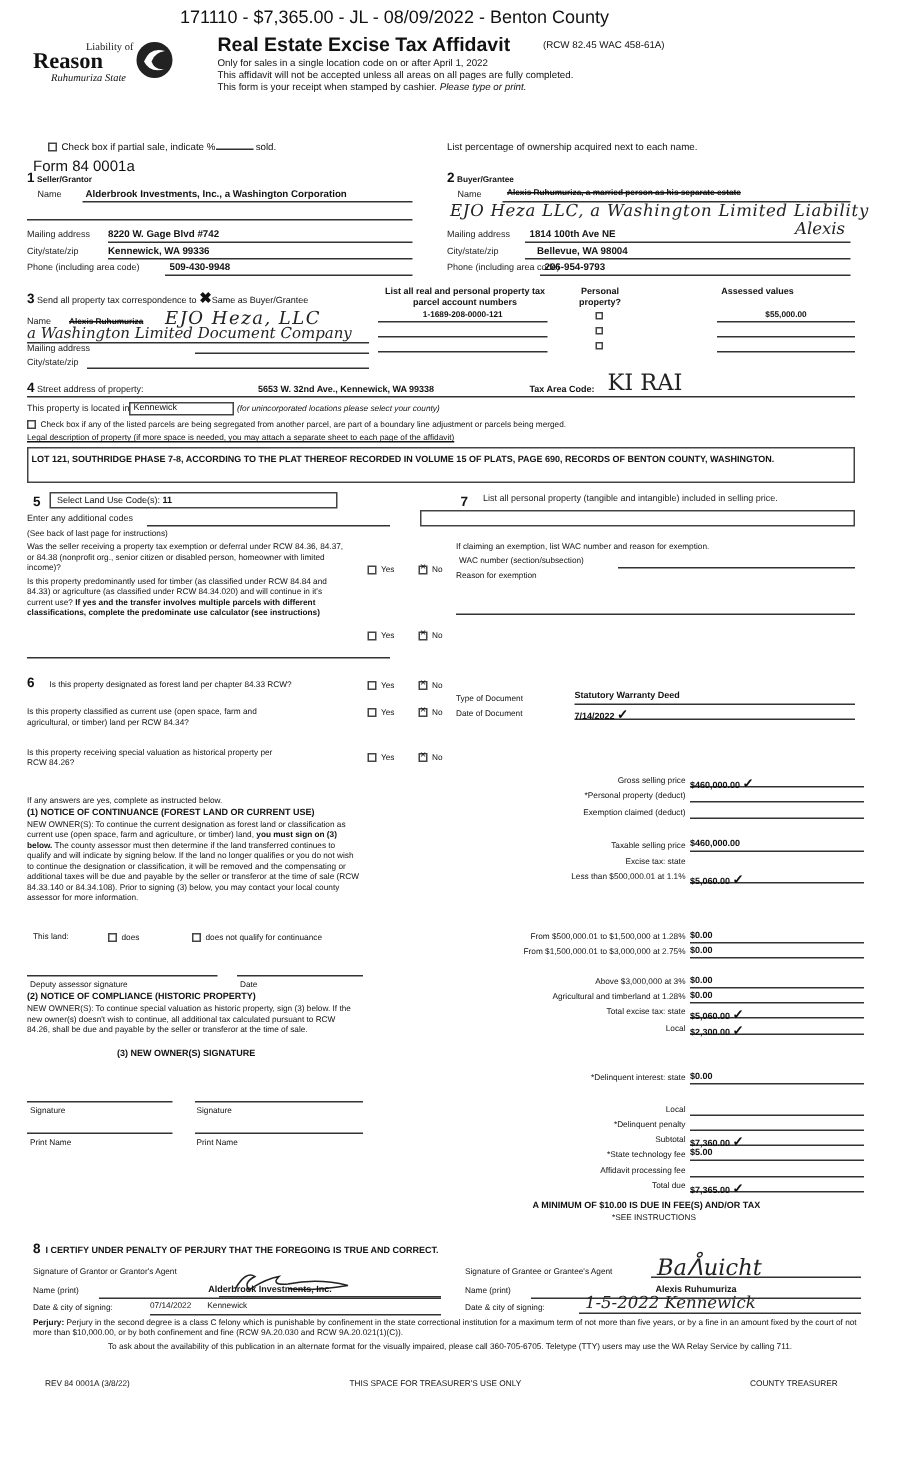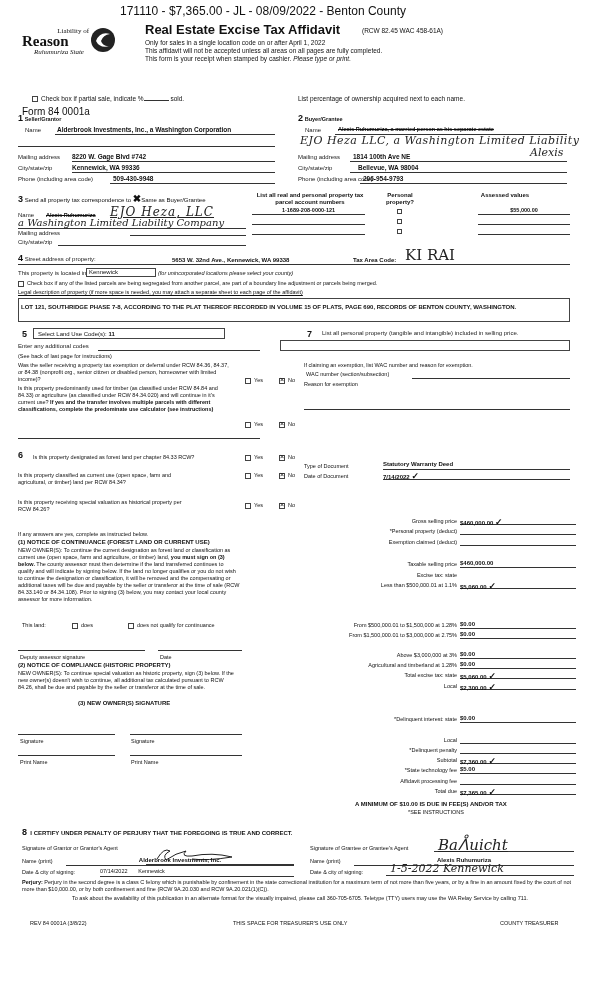--- a/index.html
+++ b/index.html
@@ -67,22 +67,22 @@
 <div class="abs lbl" style="left:298px;top:154px;">Mailing address</div>
 <div class="abs line val" style="left:350px;top:153px;width:217px;height:9px;padding-left:3px;">1814 100th Ave NE</div>
 <div class="abs lbl" style="left:298px;top:165px;">City/state/zip</div>
 <div class="abs line val" style="left:350px;top:164px;width:217px;height:9px;padding-left:8px;">Bellevue, WA 98004</div>
 <div class="abs lbl" style="left:298px;top:176px;">Phone (including area code)</div>
 <div class="abs line val" style="left:360px;top:175px;width:207px;height:9px;padding-left:3px;">206-954-9793</div>
 
 <div class="abs" style="left:18px;top:193px;font-size:6px;"><span class="sec-num">3</span> <span>Send all property tax correspondence to</span> <span style="font-weight:bold;font-size:10px;">✖</span><span>Same as Buyer/Grantee</span></div>
 <div class="abs lbl" style="left:18px;top:212px;">Name</div>
 <div class="abs strike" style="left:46px;top:212px;font-size:5.5px;">Alexis Ruhumuriza</div>
-<div class="abs hw" style="left:110px;top:205px;font-size:12px;letter-spacing:1px;text-decoration:underline;">EJO Heza, LLC</div>
-<div class="abs hw line" style="left:18px;top:217px;width:228px;font-size:10px;">a Washington Limited Liability Company</div>
+<div class="abs hw" style="left:110px;top:205px;font-size:12px;letter-spacing:1px;">EJO Heza, LLC</div>
+<div class="abs hw line" style="left:18px;top:217px;width:228px;font-size:10px;">a Washington Limited Document Company</div>
 <div class="abs lbl" style="left:18px;top:230px;">Mailing address</div>
 <div class="abs line" style="left:130px;top:235px;width:116px;"></div>
 <div class="abs lbl" style="left:18px;top:239px;">City/state/zip</div>
 <div class="abs line" style="left:58px;top:245px;width:188px;"></div>
 
 <div class="abs b" style="left:250px;top:192px;width:120px;text-align:center;font-size:6px;line-height:7px;">List all real and personal property tax parcel account numbers</div>
 <div class="abs b" style="left:375px;top:192px;width:50px;text-align:center;font-size:6px;line-height:7px;">Personal property?</div>
 <div class="abs b" style="left:470px;top:192px;width:70px;text-align:center;font-size:6px;line-height:7px;">Assessed values</div>
 <div id="parcel-rows">
     <div class="abs line val" style="left:252px;top:207px;width:113px;height:8px;font-size:5.5px;text-align:center;">1-1689-208-0000-121</div>
@@ -217,21 +217,21 @@
 <div class="abs line" style="left:146px;top:851px;width:148px;height:14px;">
   <svg width="90" height="16" viewBox="0 0 90 16" style="position:absolute;left:6px;top:-4px;">
       <path d="M5 12 Q12 0 18 4 Q10 8 14 13 Q24 6 34 4 Q28 10 40 9 Q60 5 80 10 Q55 14 40 12" fill="none" stroke="#222" stroke-width="1"></path>
     </svg>
 </div>
 <div class="abs small" style="left:22px;top:858px;">Name (print)</div>
 <div class="abs line val" style="left:66px;top:857px;width:228px;height:9px;text-align:center;font-size:6px;">Alderbrook Investments, Inc.</div>
 <div class="abs small" style="left:22px;top:869px;">Date &amp; city of signing:</div>
 <div class="abs line small" style="left:100px;top:868px;width:194px;height:9px;"><span>07/14/2022</span> &nbsp; &nbsp; &nbsp; <span>Kennewick</span></div>
 <div class="abs small" style="left:310px;top:845px;">Signature of Grantee or Grantee's Agent</div>
-<div class="abs line hw" style="left:434px;top:836px;width:140px;height:16px;font-size:15px;padding-left:4px;text-decoration:underline;">Ba<span style="letter-spacing:1px;">ᐰ</span>uicht</div>
+<div class="abs line hw" style="left:434px;top:836px;width:140px;height:16px;font-size:15px;padding-left:4px;">Ba<span style="letter-spacing:1px;">ᐰ</span>uicht</div>
 <div class="abs small" style="left:310px;top:858px;">Name (print)</div>
 <div class="abs line val" style="left:354px;top:857px;width:220px;height:9px;text-align:center;font-size:6px;">Alexis Ruhumuriza</div>
 <div class="abs small" style="left:310px;top:869px;">Date &amp; city of signing:</div>
 <div class="abs line hw" style="left:386px;top:862px;width:188px;height:14px;font-size:11px;padding-left:4px;">1-5-2022 Kennewick</div>
 <div class="abs small" style="left:22px;top:879px;width:556px;line-height:7px;"><b>Perjury:</b> <span>Perjury in the second degree is a class C felony which is punishable by confinement in the state correctional institution for a maximum term of not more than five years, or by a fine in an amount fixed by the court of not more than $10,000.00, or by both confinement and fine (RCW 9A.20.030 and RCW 9A.20.021(1)(C)).</span></div>
 <div class="abs small" style="left:22px;top:895px;width:556px;text-align:center;line-height:7px;">To ask about the availability of this publication in an alternate format for the visually impaired, please call 360-705-6705. Teletype (TTY) users may use the WA Relay Service by calling 711.</div>
 
 <div class="abs small" style="left:30px;top:920px;">REV 84 0001A (3/8/22)</div>
 <div class="abs small" style="left:233px;top:920px;">THIS SPACE FOR TREASURER'S USE ONLY</div>
 <div class="abs small" style="left:500px;top:920px;">COUNTY TREASURER</div>

